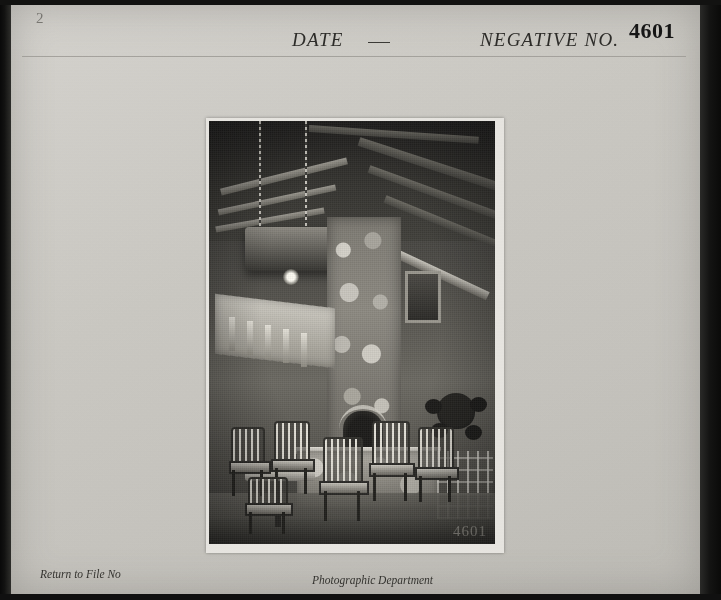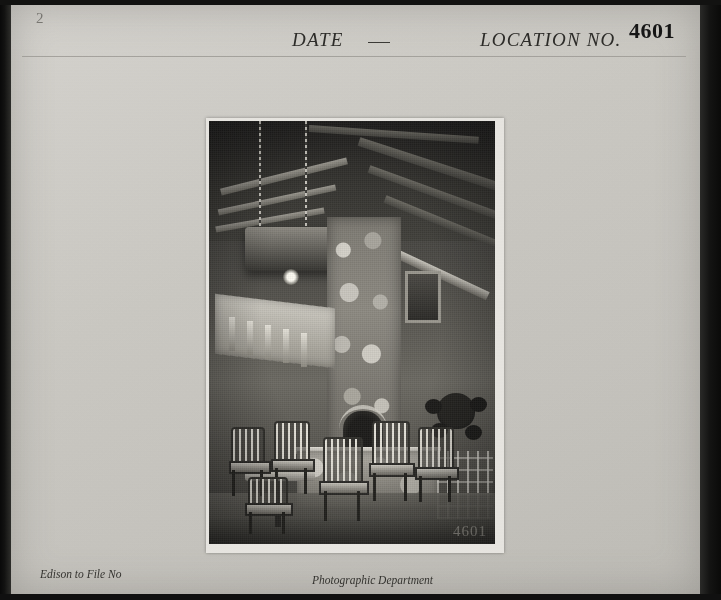--- a/index.html
+++ b/index.html
@@ -361,21 +361,21 @@
 <body>
 
 <div class="photo-frame">
 
   <div class="card-mount">
 
     <div class="corner-number">2</div>
 
     <div class="hdr-label hdr-date">DATE</div>
     <div class="date-dash"></div>
-    <div class="hdr-label hdr-negative">LOCATION NO.</div>
+    <div class="hdr-label hdr-negative">NEGATIVE NO.</div>
     <div class="negative-number">4601</div>
 
     <div class="header-rule"></div>
 
     <div class="photo-outer">
       <div class="photo">
 
         <div class="ceiling"></div>
         <div class="beam" style="left:150px; top:16px; width:150px; height:9px; transform:rotate(18deg);"></div>
         <div class="beam" style="left:160px; top:44px; width:140px; height:8px; transform:rotate(20deg);"></div>
@@ -465,21 +465,21 @@
           <div class="leg" style="left:37px; top:35px; height:22px;"></div>
         </div>
 
         <div class="neg-stamp">4601</div>
 
         <div class="photo-vignette"></div>
         <div class="photo-grain"></div>
       </div>
     </div>
 
-    <div class="footer-item ft-return">Edison to File No</div>
+    <div class="footer-item ft-return">Return to File No</div>
     <div class="footer-item ft-dept">Photographic Department</div>
 
     <div class="grain"></div>
   </div>
 
   <div class="scan-edge-left"></div>
   <div class="scan-edge-right"></div>
   <div class="scan-edge-top"></div>
   <div class="scan-edge-bottom"></div>
 </div>

